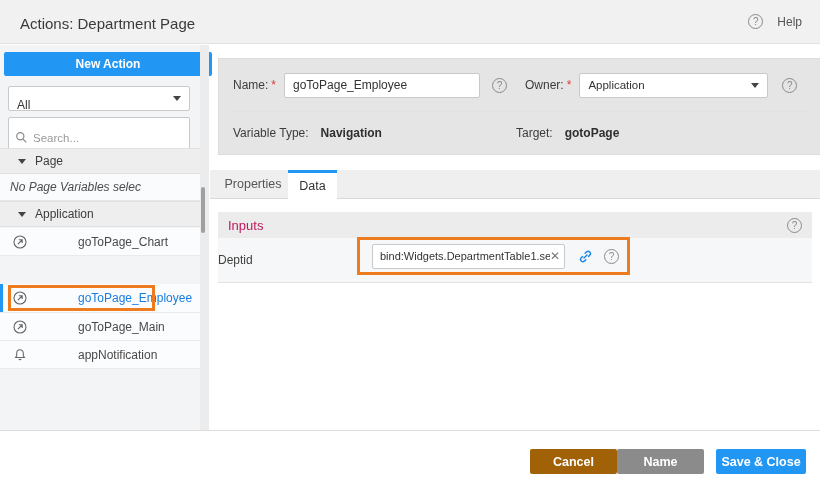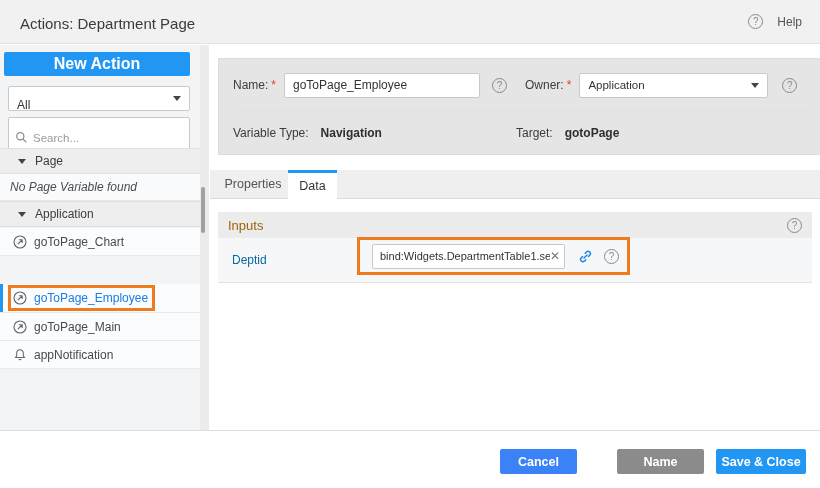--- a/index.html
+++ b/index.html
@@ -12,22 +12,22 @@
   .app-title { position:absolute; left:20px; top:2px; line-height:44px; font-size:15px; color:#3a3a3a; }
   .help-area { position:absolute; right:18px; top:14px; display:flex; align-items:flex-end; gap:14px;
                font-size:12px; color:#555; cursor:pointer; }
 
   .qicon { display:inline-flex; width:15px; height:15px; border:1px solid #8a8a8a; border-radius:50%;
            align-items:center; justify-content:center; font-size:10px; color:#8a8a8a; flex:0 0 auto; }
   .qicon::after { content:"?"; }
 
   
   .sidebar { position:absolute; left:0; top:45px; width:200px; height:385px; background:#f3f4f6; }
-  .new-action { position:absolute; left:4px; top:7px; width:186px; height:24px; background:#2196f3;
-                border:none; border-radius:2px; color:#fff; font-size:16px; font-weight:bold;
+  .new-action { position:absolute; left:4px; top:7px; width:208px; height:24px; background:#2196f3;
+                border:none; border-radius:2px; color:#fff; font-size:12px; font-weight:bold;
                 font-family:inherit; cursor:pointer; }
   .filter-select { position:absolute; left:8px; top:41px; width:182px; height:25px; background:#fff;
                    border:1px solid #c9c9c9; border-radius:2px; font-size:12px; color:#333;
                    display:flex; align-items:center; padding:0 8px; cursor:pointer; }
   .filter-select .grow { flex:1;margin-top:12px; }
   .tri { width:0; height:0; border-left:4px solid transparent; border-right:4px solid transparent;
          border-top:5px solid #444; }
   .search-box { position:absolute; left:8px; top:72px; width:182px; height:41px; background:#fff;
                 border:1px solid #c9c9c9; border-radius:2px; display:flex; align-items:center;
                 padding:0 6px; gap:5px; }
@@ -38,21 +38,21 @@
   .sec-head { position:absolute; left:0; width:200px; height:26px; background:#eeeeee;
               border-top:1px solid #e0e0e0; border-bottom:1px solid #e0e0e0;
               display:flex; align-items:center; cursor:pointer; }
   .sec-head .tri { margin-left:18px; }
   .sec-head span.lbl { margin-left:9px; font-size:12px; color:#3d3d3d; }
   .empty-row { position:absolute; left:0; top:129px; width:200px; height:27px; background:#fafbfc;
                border-bottom:1px solid #e7e7e7; display:flex; align-items:center; }
   .empty-row span { margin-left:10px; font-style:italic; font-size:12px; color:#4c4c4c; }
 
   .item { position:absolute; left:0; width:200px; height:28px; background:#fbfcfe;
-          border-bottom:1px solid #e8eaec; display:flex; align-items:center; cursor:pointer; }
+          border-bottom:1px solid #e8eaec; display:flex; align-items:center; cursor:pointer;gap:44px; }
   .item .ic { margin-left:13px; width:14px; height:14px; flex:0 0 auto; }
   .item .ilbl { margin-left:7px; font-size:12px; color:#4a4a4a; white-space:nowrap; }
   .item.selected .ilbl { color:#1a7de0; }
   .sel-bar { position:absolute; left:0; top:0; width:3px; height:100%; background:#2196f3; }
   .orange-box { position:absolute; left:8px; top:1px; width:147px; height:26px;
                 border:3px solid #ee7c1f; pointer-events:none; }
 
   
   .gutter { position:absolute; left:200px; top:45px; width:9px; height:385px; background:#ececec; }
   .thumb { position:absolute; left:1px; top:142px; width:4px; height:46px; background:#a0a0a0;
@@ -78,41 +78,41 @@
   
   .tabbar { position:absolute; left:210px; top:170px; width:610px; height:29px; background:#efefef;
             border-bottom:1px solid #d9d9d9; display:flex; }
   .tab { height:29px; line-height:29px; text-align:center; font-size:12.5px; color:#555; cursor:pointer; }
   .tab.inactive { width:70px; margin-left:8px; }
   .tab.active { width:49px; background:#fff; color:#333; border-top:3px solid #2196f3;
                 line-height:26px; height:30px; }
 
   
   .inputs-head { position:absolute; left:218px; top:212px; width:594px; height:26px; background:#ececec;
-                 display:flex; align-items:center; font-size:13px; color:#a16207; }
+                 display:flex; align-items:center; font-size:13px; color:#be185d; }
   .inputs-head .t { margin-left:10px; flex:1; }
   .inputs-head .qicon { margin-right:10px; }
   .input-row { position:absolute; left:218px; top:238px; width:594px; height:45px; background:#f6f7f8;
                border-bottom:1px solid #e2e2e2; display:flex; align-items:center; }
-  .input-row .fname { margin-left:14px; font-size:12px; color:#0369a1;text-align:right; }
+  .input-row .fname { font-size:12px; color:#404040;text-align:right; }
   .bind-highlight { position:absolute; left:357px; top:237px; width:273px; height:38px;
                     border:3px solid #ee7c1f; display:flex; align-items:center; padding-left:12px; gap:10px; }
   .bind-field { width:193px; height:25px; background:#fff; border:1px solid #c9c9c9; border-radius:2px;
                 display:flex; align-items:center; padding:0 4px 0 7px; cursor:text; }
   .bind-text { flex:1; font-size:11px; color:#333; white-space:nowrap; overflow:hidden; }
   .clear-x { flex:0 0 auto; font-size:12px; color:#777; cursor:pointer; line-height:1; }
   .clear-x::after { content:"\2715"; }
   .link-ic { width:17px; height:17px; cursor:pointer; flex:0 0 auto; margin-left:2px; }
 
   
   .footer { position:absolute; left:0; top:430px; width:820px; height:58px; background:#fff;
             border-top:1px solid #ddd; }
   .btn { position:absolute; top:18px; height:25px; border:none; border-radius:2px; color:#fff;
          font-size:12.5px; font-weight:bold; font-family:inherit; cursor:pointer; }
-  .btn-cancel { left:500px; width:77px; background:#3b82f6; }
+  .btn-cancel { left:530px; width:87px; background:#a16207; }
   .btn-save { left:617px; width:87px; background:#8b8b8b; }
   .btn-saveclose { left:716px; width:90px; background:#2196f3; }
 </style>
 </head>
 <body>
 
 <div class="app-header">
   <div class="app-title">Actions: Department Page</div>
   <div class="help-area">
     <span class="qicon"></span>
@@ -134,21 +134,21 @@
       <line x1="8" y1="8" x2="11.3" y2="11.3" stroke="#8a8a8a" stroke-width="1.2"></line>
     </svg>
     <input placeholder="Search..." style="">
   </div>
 
   <div class="sec-head" style="top:103px;">
     <span class="tri"></span>
     <span class="lbl">Page</span>
   </div>
   <div class="empty-row">
-    <span>No Page Variable found</span>
+    <span>No Page Variables selec</span>
   </div>
   <div class="sec-head" style="top:156px;">
     <span class="tri"></span>
     <span class="lbl">Application</span>
   </div>
 
   <div class="item" style="top:183px;">
     <svg class="ic" viewBox="0 0 14 14">
       <circle cx="7" cy="7" r="6" fill="none" stroke="#666" stroke-width="1.1"></circle>
       <path d="M4.9 9.1 L9 5 M5.9 4.8 h3.3 v3.3" fill="none" stroke="#666" stroke-width="1.1"></path>

